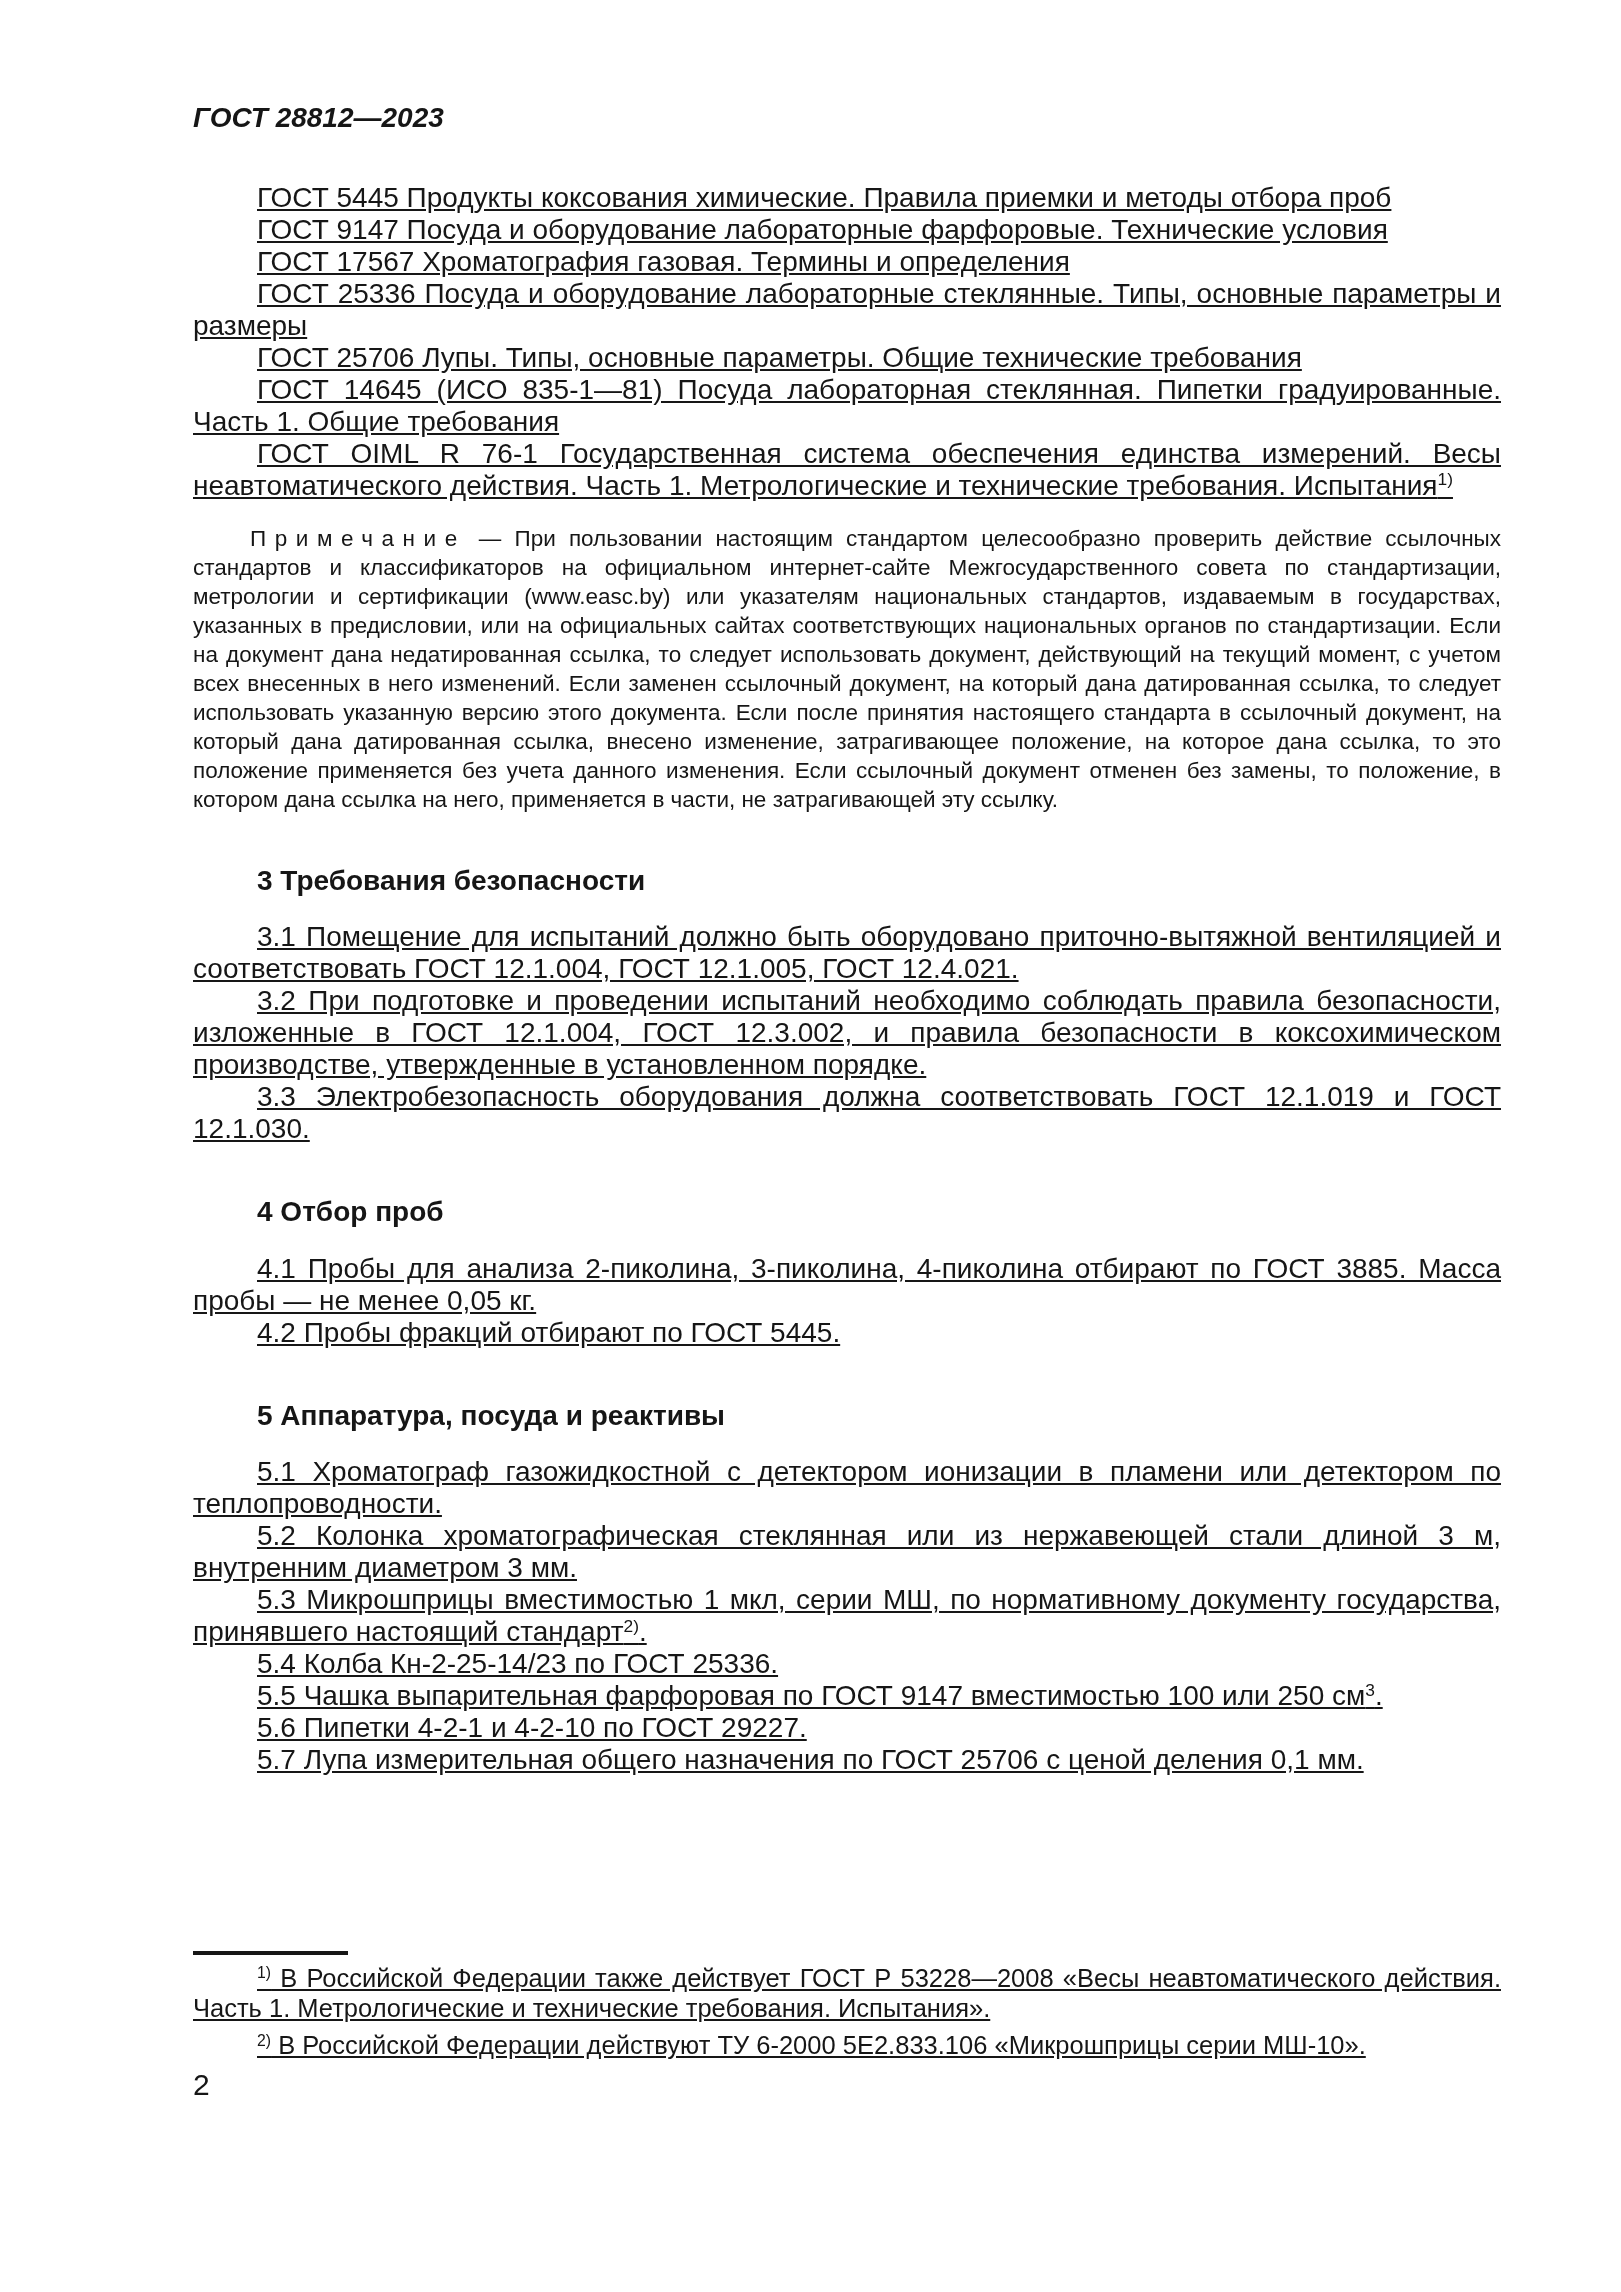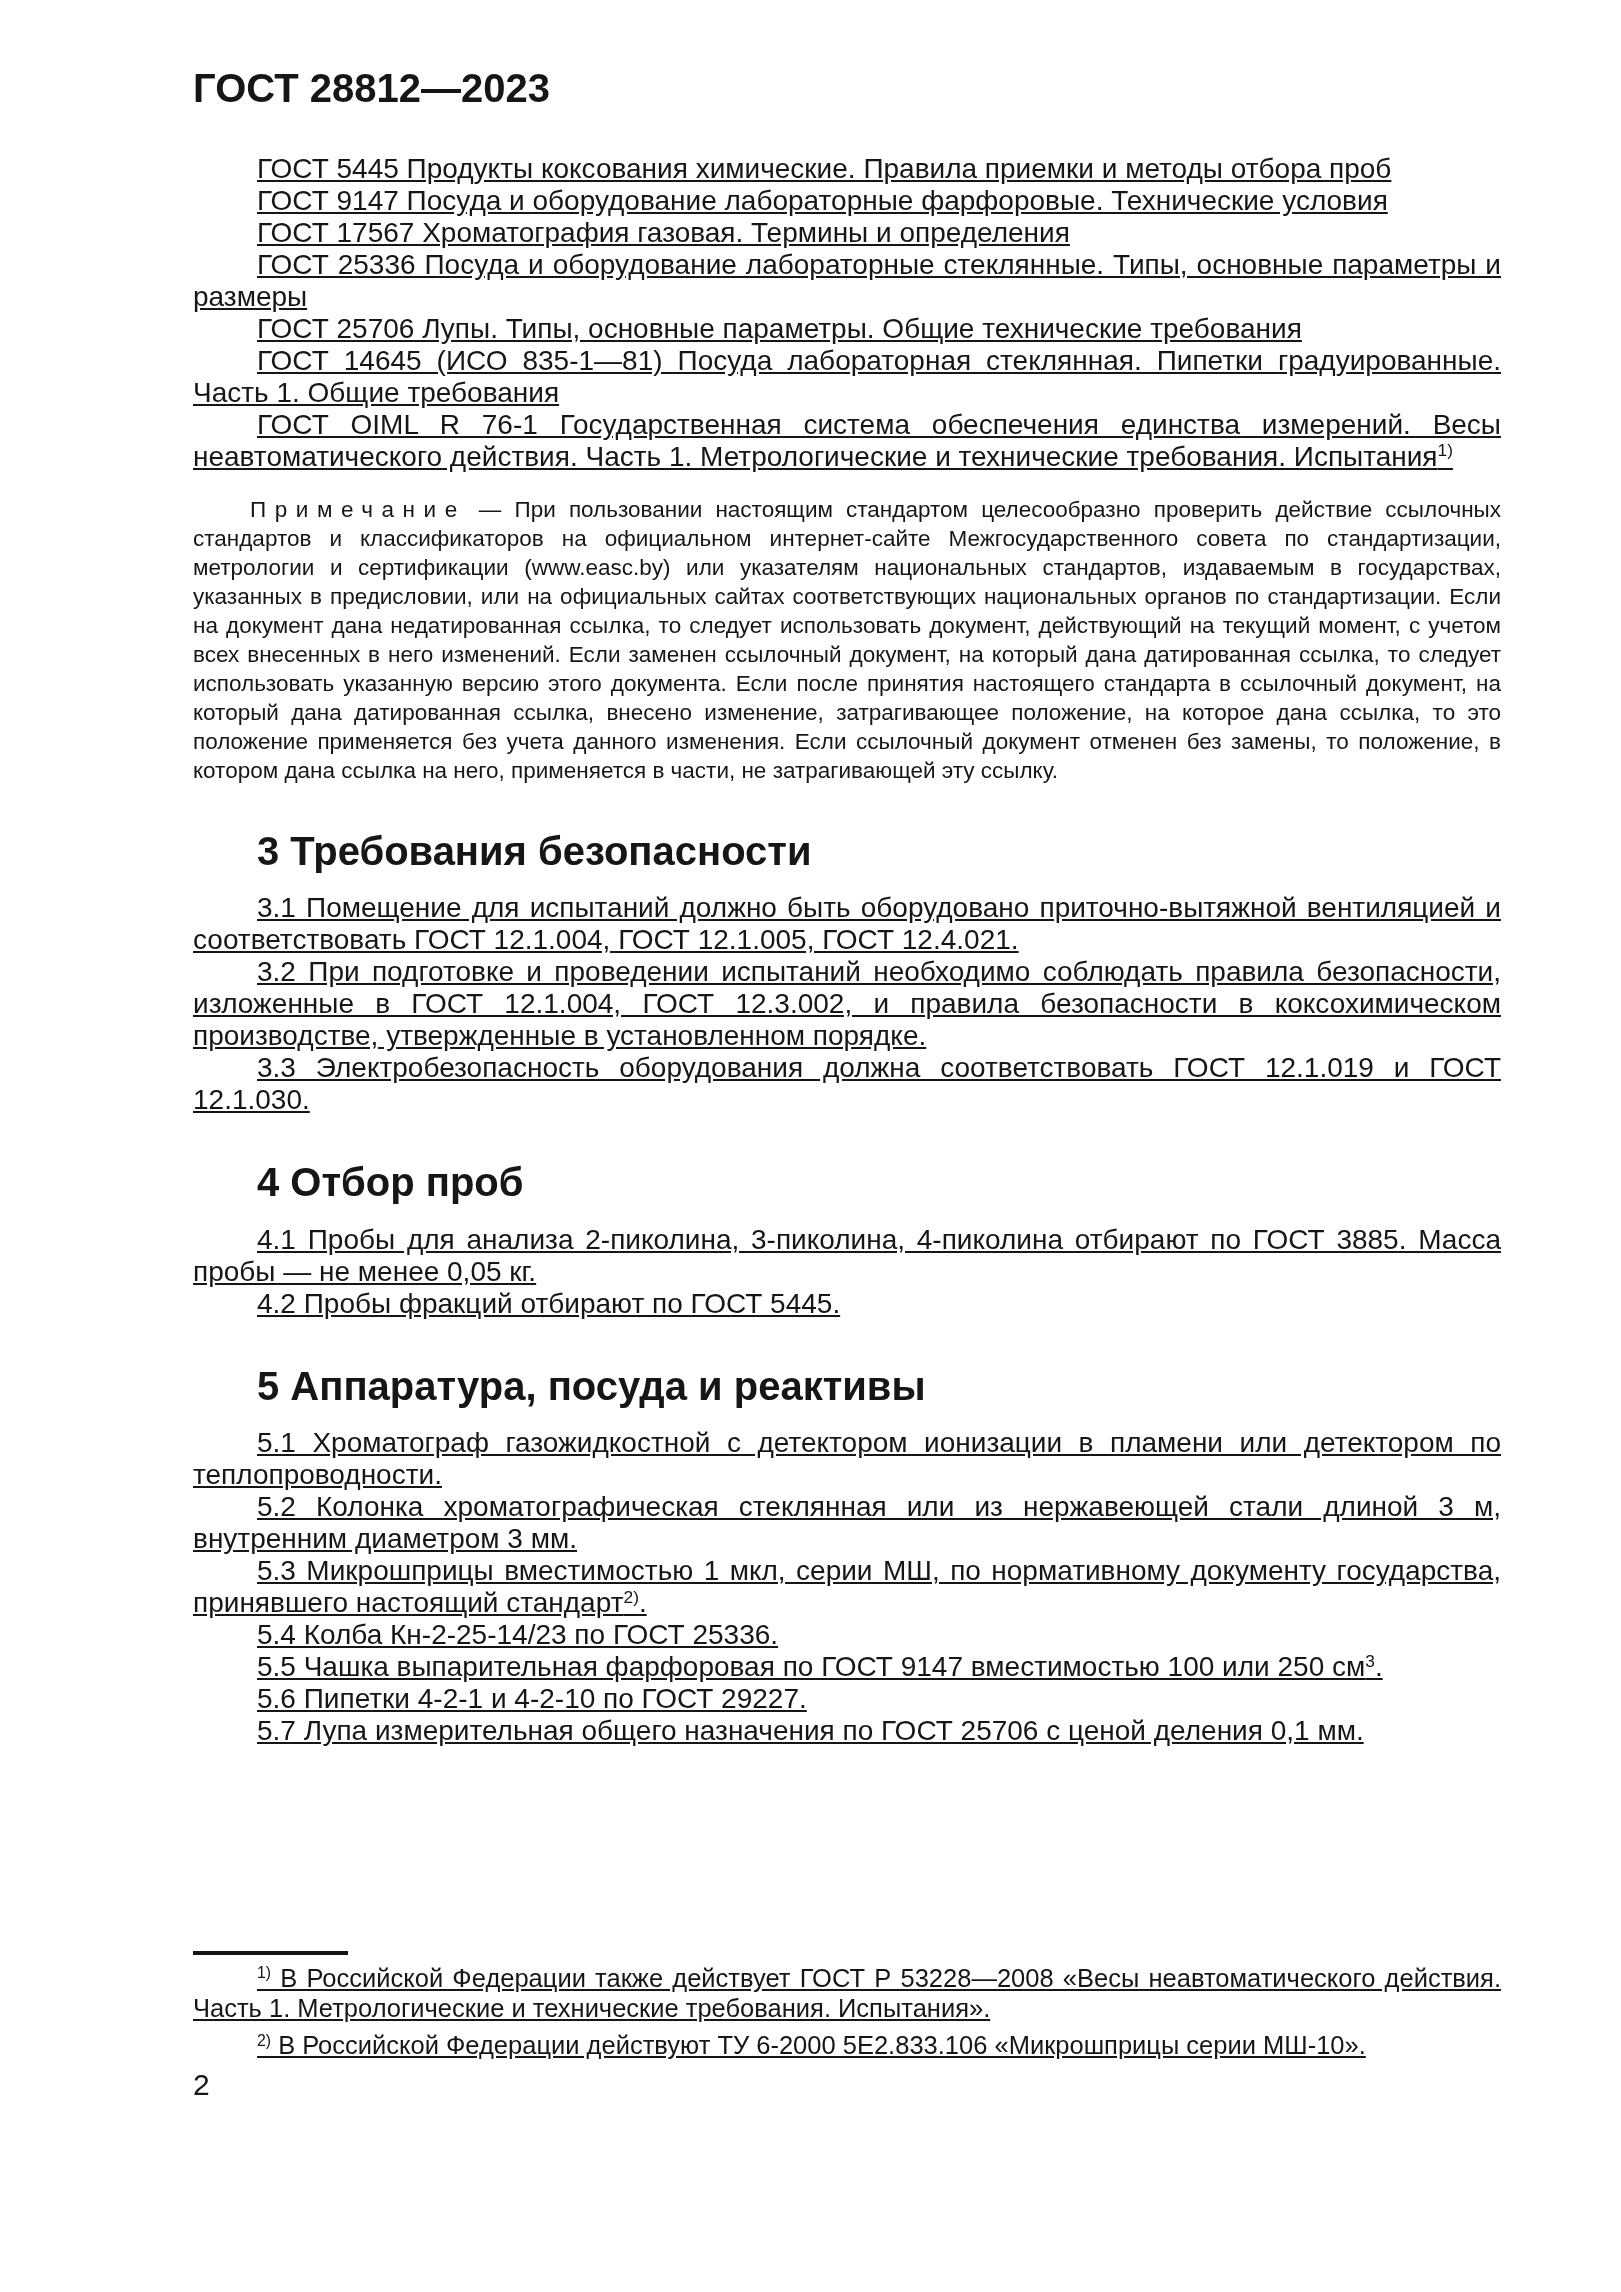--- a/index.html
+++ b/index.html
@@ -7,24 +7,25 @@
   .page {
     position: relative;
     width: 1621px;
     height: 2293px;
     background: #ffffff;
     color: #161616;
     font-family: "Liberation Sans", sans-serif;
     overflow: hidden;
   }
   .doc-header {
-    padding: 71px 120px 0 193px;
-    font-size: 40px;
+    padding: 100px 120px 0 193px;
+    font-size: 28px;
     font-weight: bold;
     line-height: 35px;
+    font-style: italic;
   }
   .content {
     padding: 47px 120px 0 193px;
   }
   .body-par {
     margin: 0;
     font-size: 28px;
     line-height: 32px;
     text-align: justify;
     text-indent: 64px;
@@ -35,21 +36,21 @@
     font-size: 22.5px;
     line-height: 29px;
     text-align: justify;
     text-indent: 57px;
   }
   .spaced {
     letter-spacing: 0.38em;
   }
   .heading {
     margin: 47px 0 21.6px 0;
-    font-size: 40px;
+    font-size: 28px;
     font-weight: bold;
     line-height: 39px;
     text-indent: 64px;
   }
   sup {
     font-size: 62%;
     line-height: 0;
     vertical-align: baseline;
     position: relative;
     top: -0.55em;

